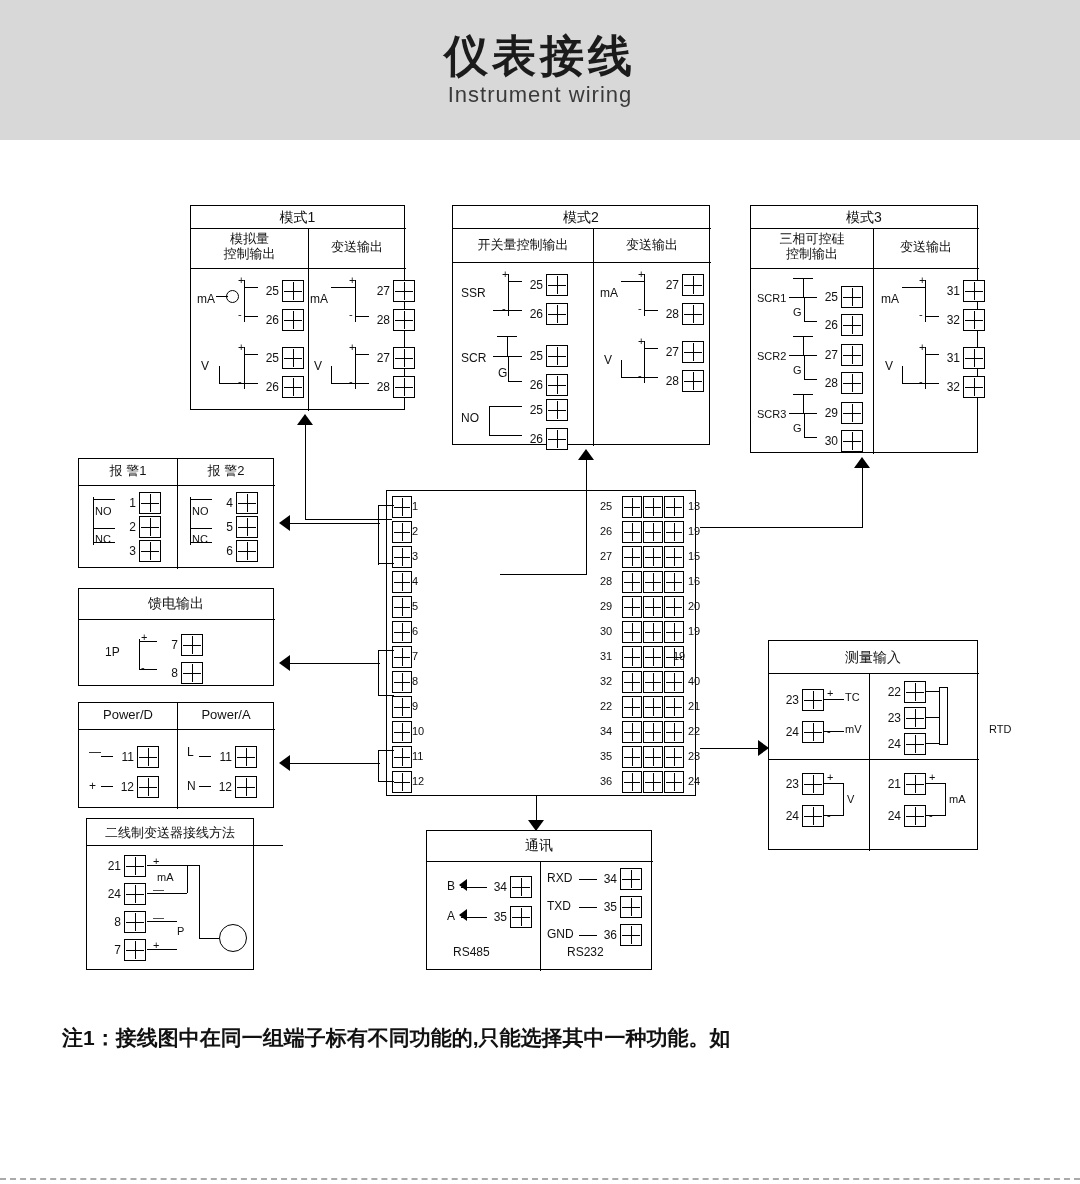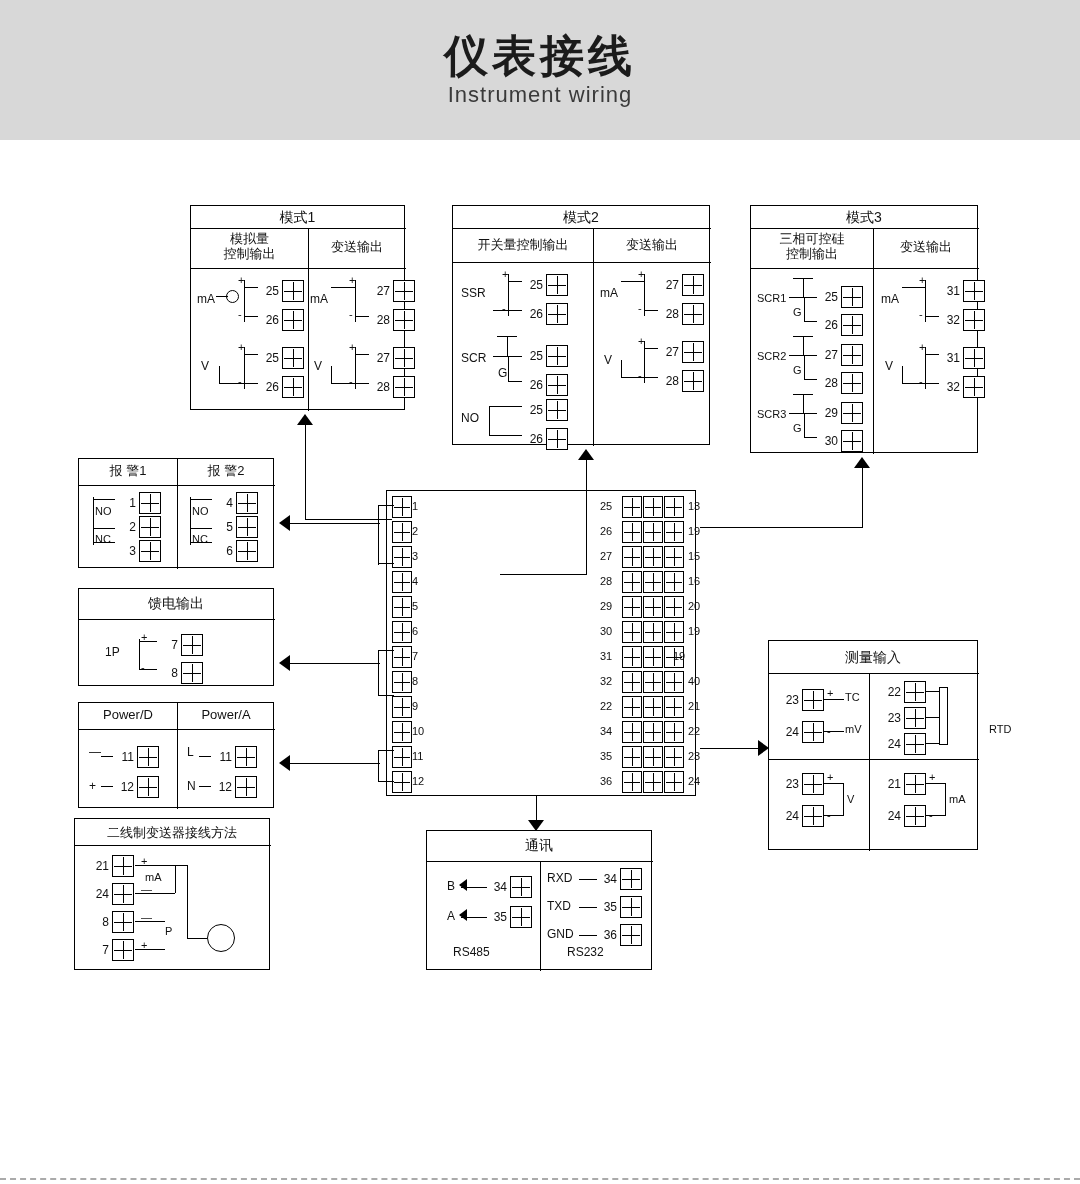--- a/index.html
+++ b/index.html
@@ -403,21 +403,21 @@
   <div class="term" style="left:131px;top:43px;">
     <div class="num">11</div>
       <div class="screw"></div>
   </div>
   <div class="term" style="left:131px;top:73px;">
     <div class="num">12</div>
       <div class="screw"></div>
   </div>
 </div>
 
-<div class="box" style="left:74px;top:818px;width:196px;height:152px;">
+<div class="box" style="left:86px;top:818px;width:168px;height:152px;">
   <div class="ttl" style="top:5px;font-size:13px;">二线制变送器接线方法</div>
   <div class="hline" style="left:0;top:26px;width:196px;"></div>
   <div class="term" style="left:12px;top:36px;">
     <div class="num">21</div>
       <div class="screw"></div>
   </div>
   <div class="term" style="left:12px;top:64px;">
     <div class="num">24</div>
       <div class="screw"></div>
   </div>
@@ -683,14 +683,15 @@
   </div>
   <div class="lbl-s" style="left:160px;top:130px;">+</div>
   <div class="lbl-s" style="left:160px;top:168px;">-</div>
   <div class="hline" style="left:157px;top:142px;width:20px;"></div>
   <div class="hline" style="left:157px;top:174px;width:20px;"></div>
   <div class="vline" style="left:176px;top:142px;height:32px;"></div>
   <div class="lbl-s" style="left:180px;top:152px;">mA</div>
 </div>
 
 <div class="note">
+  <div>注1：接线图中在同一组端子标有不同功能的,只能选择其中一种功能。如</div>
 </div>
 <div class="dashed"></div>
 
 </body></html>

